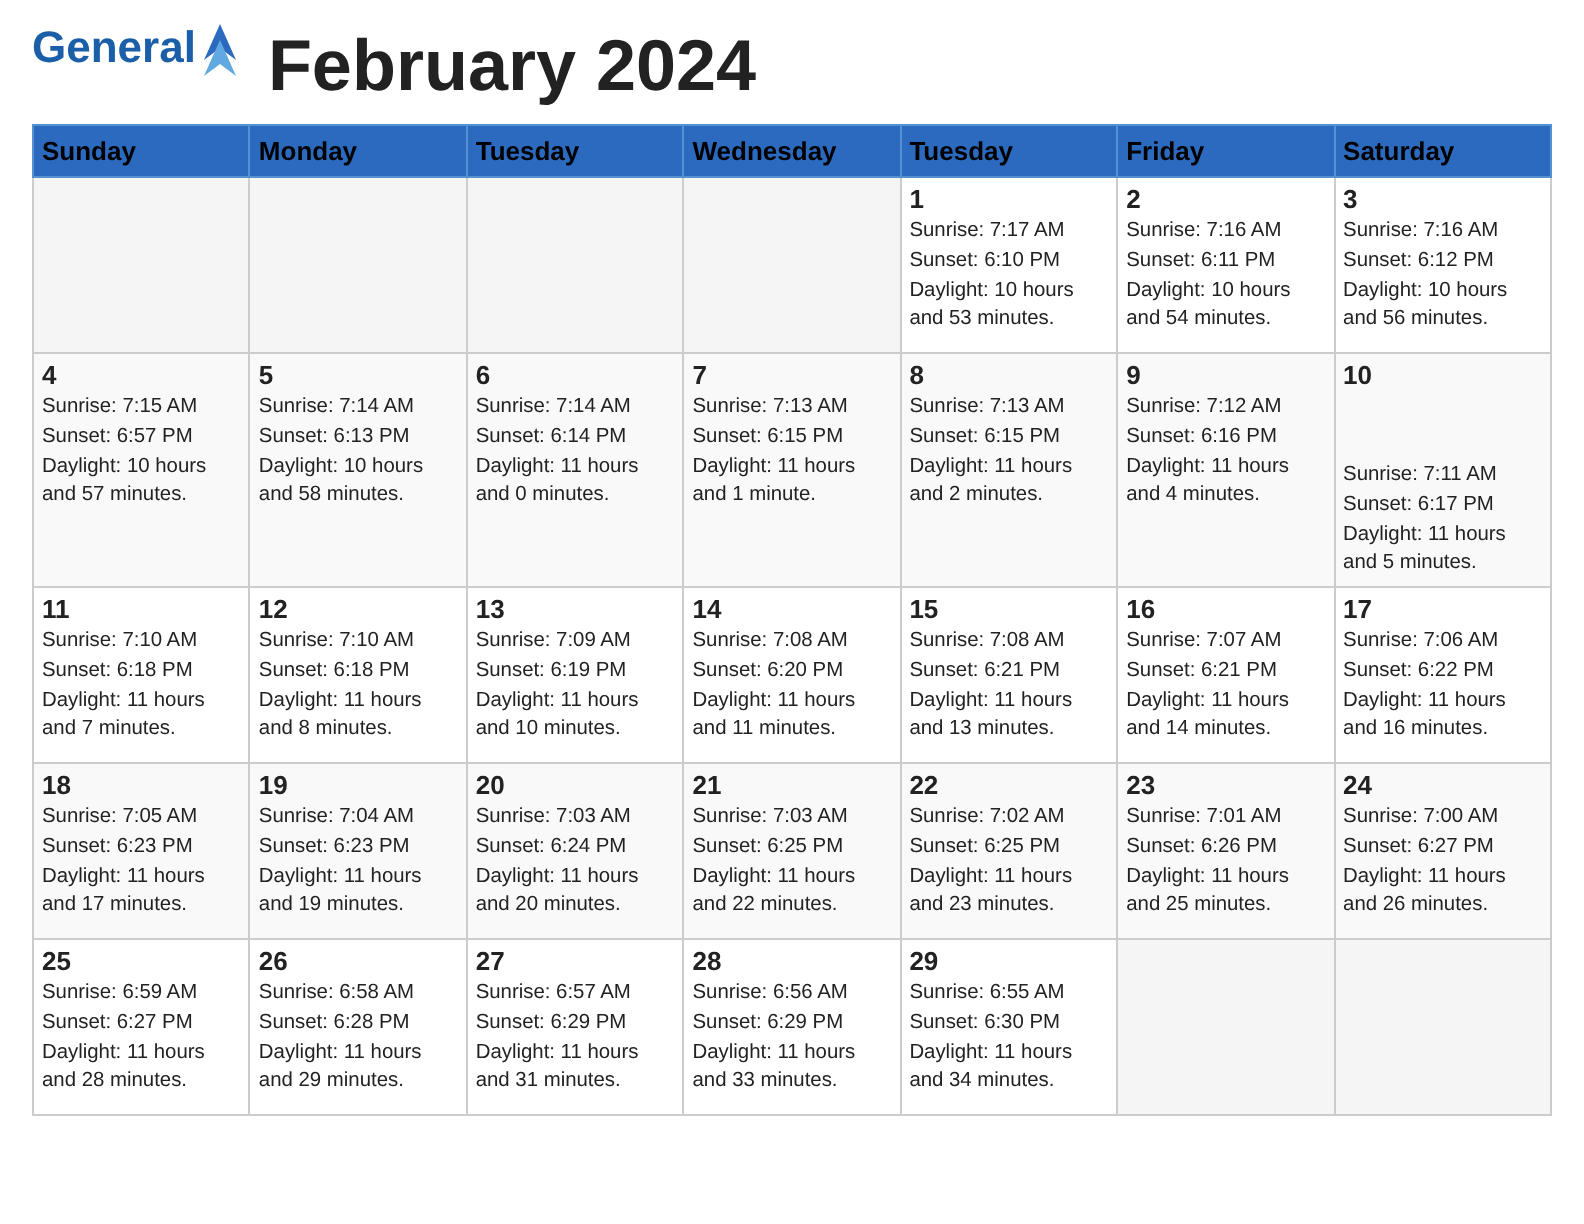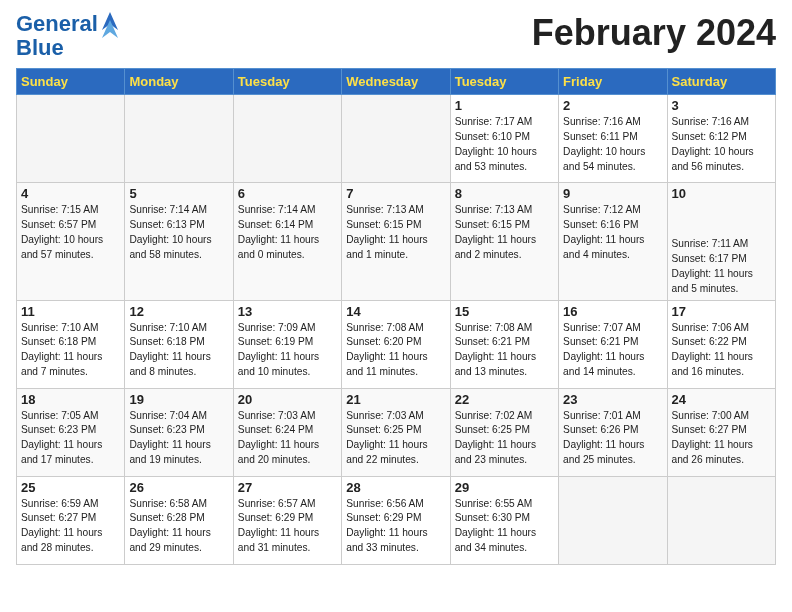--- a/index.html
+++ b/index.html
@@ -9,21 +9,21 @@
       width: 792px;
       height: 612px;
       overflow: hidden;
     }
     .page {
       width: 792px;
       padding: 12px 16px 8px 16px;
     }
     .header {
       display: flex;
-      justify-content: space-between;
+      justify-content: flex-start;
       align-items: flex-start;
       margin-bottom: 8px;
       gap: 14px;
     }
     .logo {
       display: flex;
       align-items: center;
     }
     .logo-text {
       font-size: 22px;
@@ -52,21 +52,21 @@
       font-size: 15px;
       color: #333;
     }
     .calendar {
       width: 100%;
       border-collapse: collapse;
       table-layout: fixed;
     }
     .calendar th {
       background: #2b6abf;
-      color: #fde047;
+      color: #000000;
       font-size: 13px;
       font-weight: bold;
       padding: 5px 4px;
       border: 1px solid #5590d0;
       text-align: left;
     }
     .calendar td {
       border: 1px solid #ccc;
       vertical-align: top;
       padding: 3px 4px;
@@ -96,21 +96,20 @@
 </head>
 <body>
 
 <div class="page">
   <div class="header">
     <div class="logo">
       <div style="display:flex;align-items:flex-start;">
         <div>
           <div class="logo-text">
             <span>General</span>
-            <span>Blue</span>
           </div>
         </div>
         <svg class="logo-icon" viewBox="0 0 20 28" xmlns="http://www.w3.org/2000/svg">
           <polygon points="2,20 10,2 18,20 10,14" fill="#2b6abf"></polygon>
           <polygon points="2,28 10,10 18,28 10,22" fill="#5fa8e0"></polygon>
         </svg>
       </div>
     </div>
     <div class="title-block">
       <div class="calendar-title">February 2024</div>

